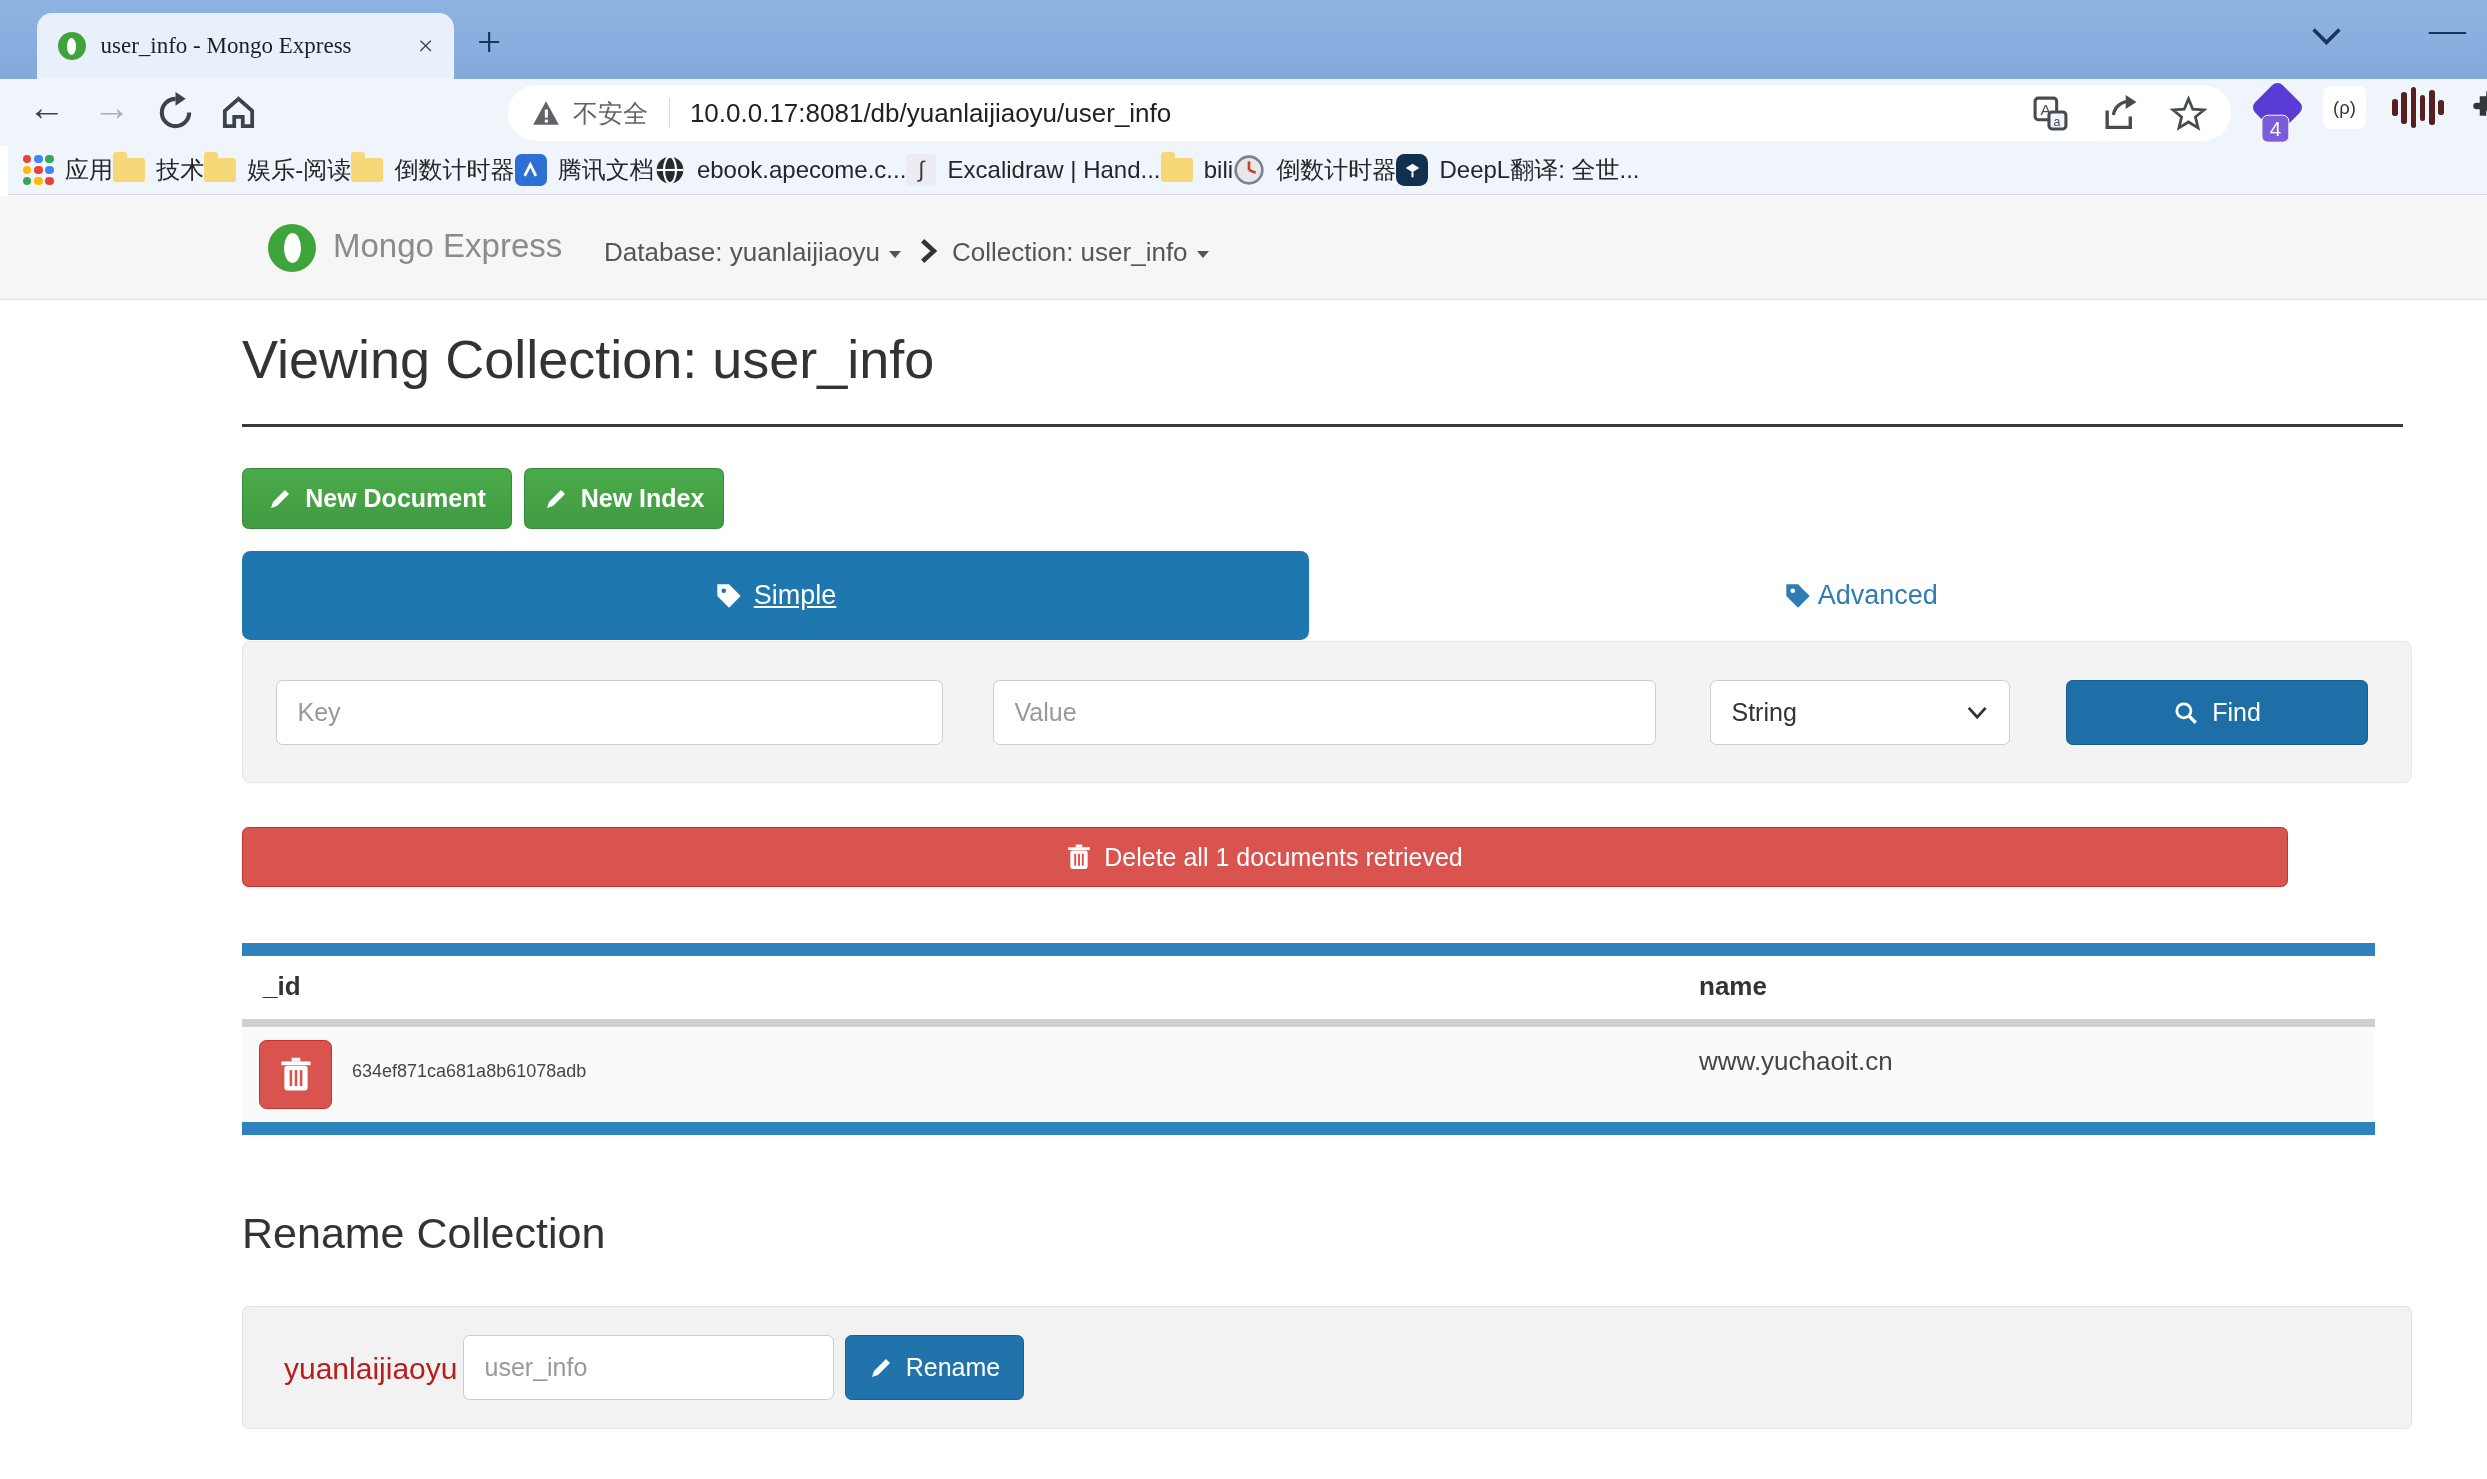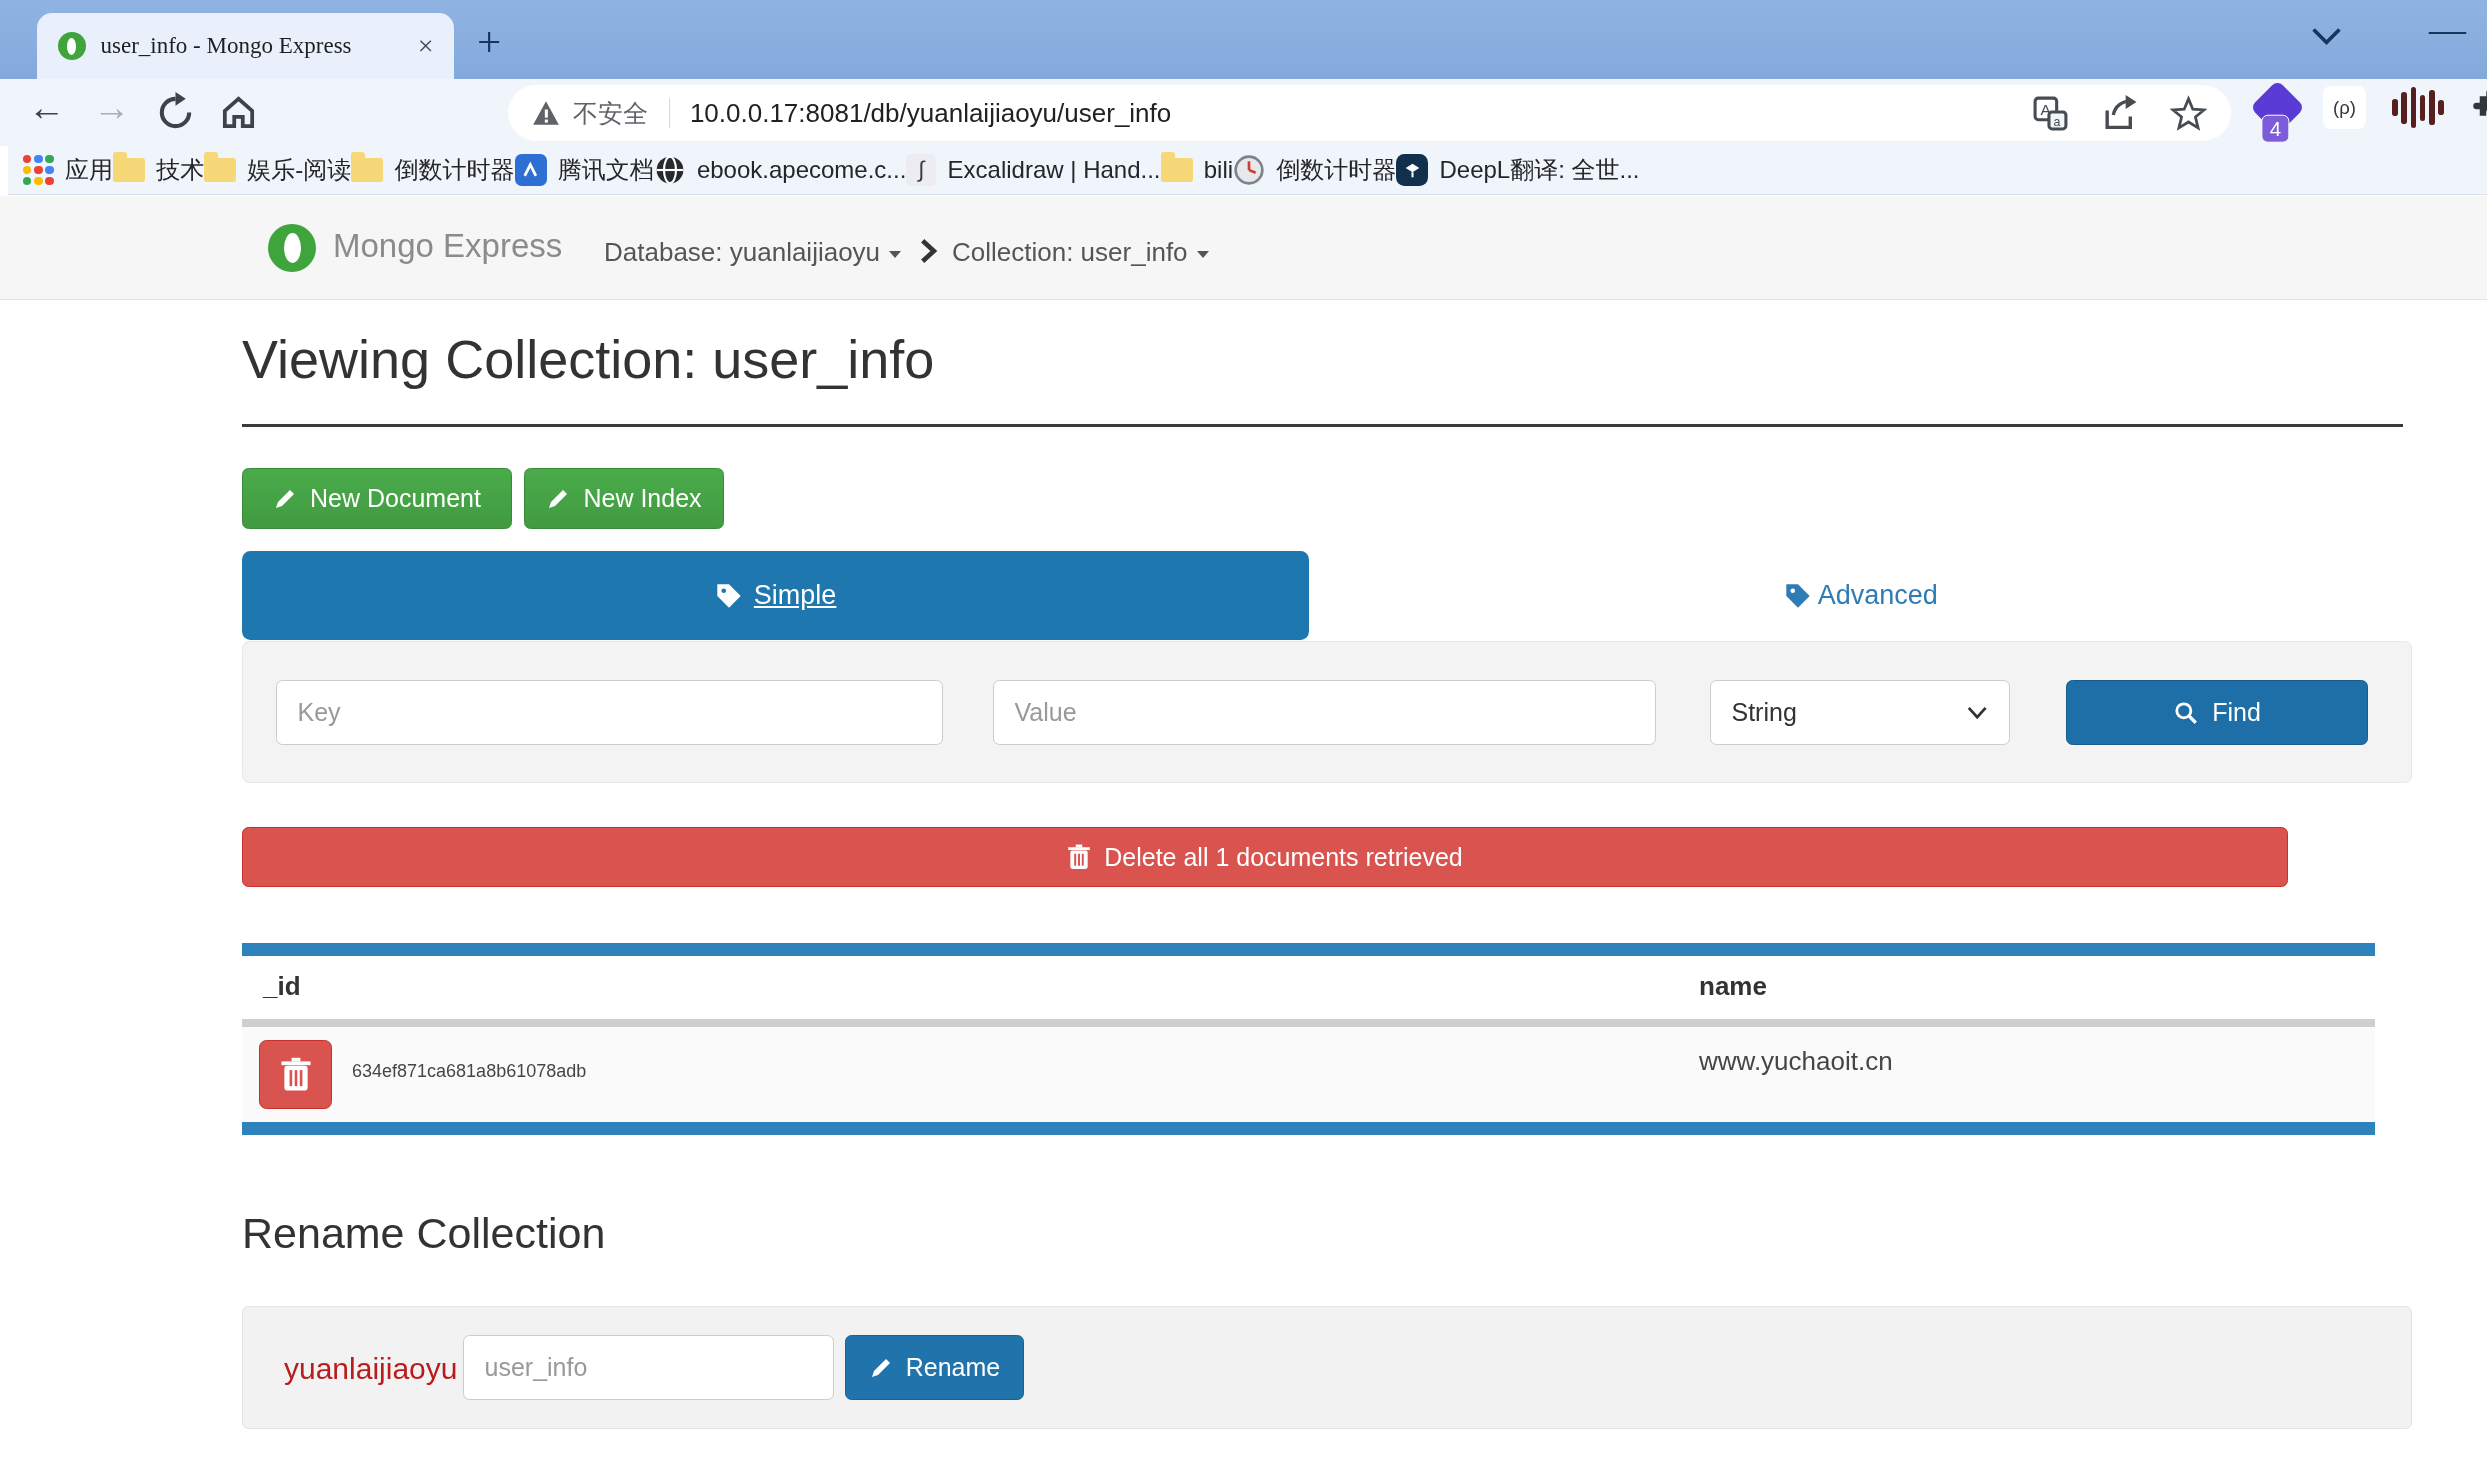--- a/index.html
+++ b/index.html
@@ -60,21 +60,21 @@
   .crumb { position:absolute; top:41px; font-size:26px; color:#555; display:flex; align-items:center; gap:9.3px; }
   .caret-down { width:0; height:0; border-left:6.5px solid transparent; border-right:6.5px solid transparent;
     border-top:7.5px solid #555; margin-top:3.7px; }
 
   
   .h1 { position:absolute; left:242px; top:328px; font-size:54px; color:#333; }
   .hr1 { position:absolute; left:242px; top:424px; width:2161px; height:2.8px; background:#3a3a3a; }
 
   .btn { display:flex; align-items:center; justify-content:center; gap:13px; color:#fff;
     border-radius:6.5px; font-size:25px; }
-  .btn-green { background:linear-gradient(#4aab4a,#419b41); border:0.9px solid #388a38; }
+  .btn-green { background:linear-gradient(#4aab4a,#419b41); border:0.9px solid #388a38;font-weight:bold; }
   .btn-newdoc { position:absolute; left:242px; top:468px; width:270px; height:61px; }
   .btn-newidx { position:absolute; left:524px; top:468px; width:200px; height:61px; }
 
   .tab-simple { position:absolute; left:242px; top:551px; width:1067px; height:89px; background:#1f77af;
     border-radius:8.4px; display:flex; align-items:center; justify-content:center; gap:11.2px;
     color:#fff; font-size:27px;text-decoration:underline; }
   .tab-adv { position:absolute; left:1309px; top:551px; width:1104px; height:89px;
     display:flex; align-items:center; justify-content:center; gap:5.6px; color:#2e7cb4; font-size:27px; }
 
   .spanel { position:absolute; left:242px; top:641px; width:2170px; height:142px; background:#f3f3f3;

